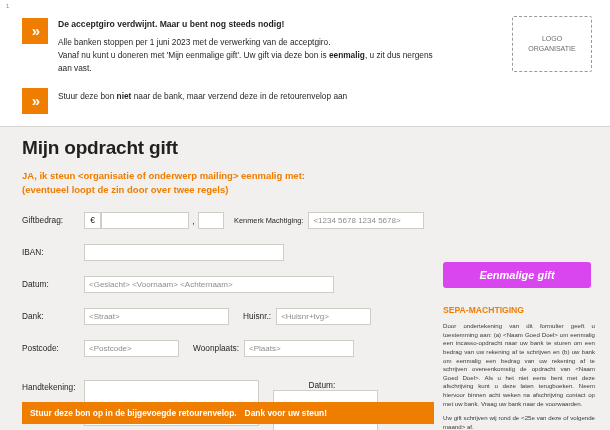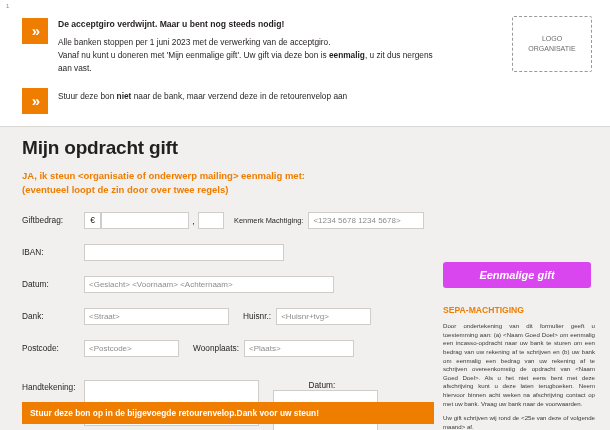--- a/index.html
+++ b/index.html
@@ -74,21 +74,21 @@
   .dp-col { margin-left:14px; }
   .dp-row { display:flex; align-items:center; margin-bottom:6px;flex-direction:column; }
   .dp-lbl { font-size:8.3px; width:34px; }
   .dp-fld { width:105px; height:17px; background:#ffffff; border:1px solid #d0cdc9; }
 
   .footer-bar {
     position:absolute; left:22px; top:275px; width:412px; height:22px;
     background:#ef7d00; color:#ffffff; font-size:8.4px; font-weight:bold;
     display:flex; align-items:center; padding-left:8px;
   }
-  .footer-bar .thanks { margin-left:0; }
+  .footer-bar .thanks { margin-left:8px; }
 
   
   .btn-gift {
     position:absolute; left:443px; top:135px; width:148px; height:26px;
     background:#d946ef; color:#ffffff; border:0; border-radius:3px;
     font-family:"Liberation Sans", sans-serif; font-size:11px; font-weight:bold;
     cursor:pointer;
     font-style:italic;
   }
   .right-col { position:absolute; left:443px; top:178px; width:152px; }

